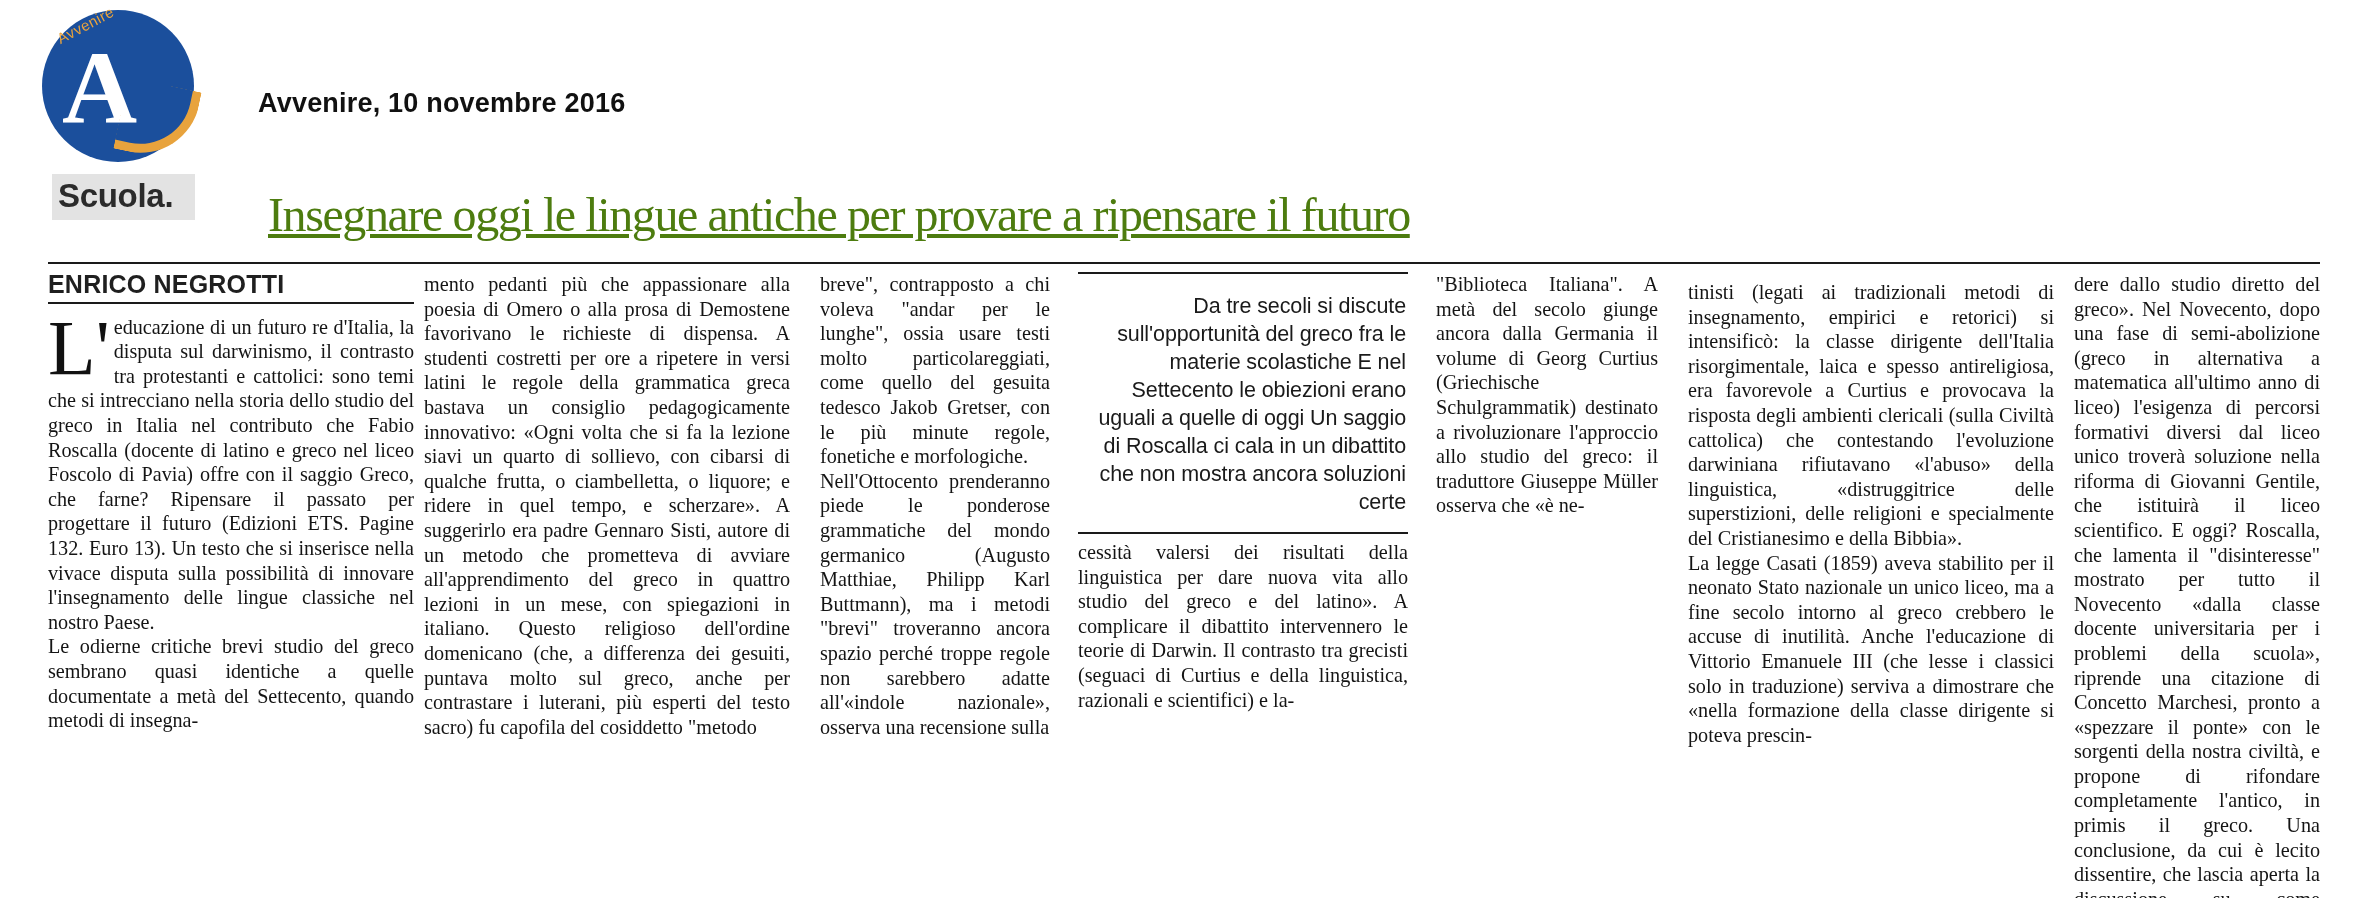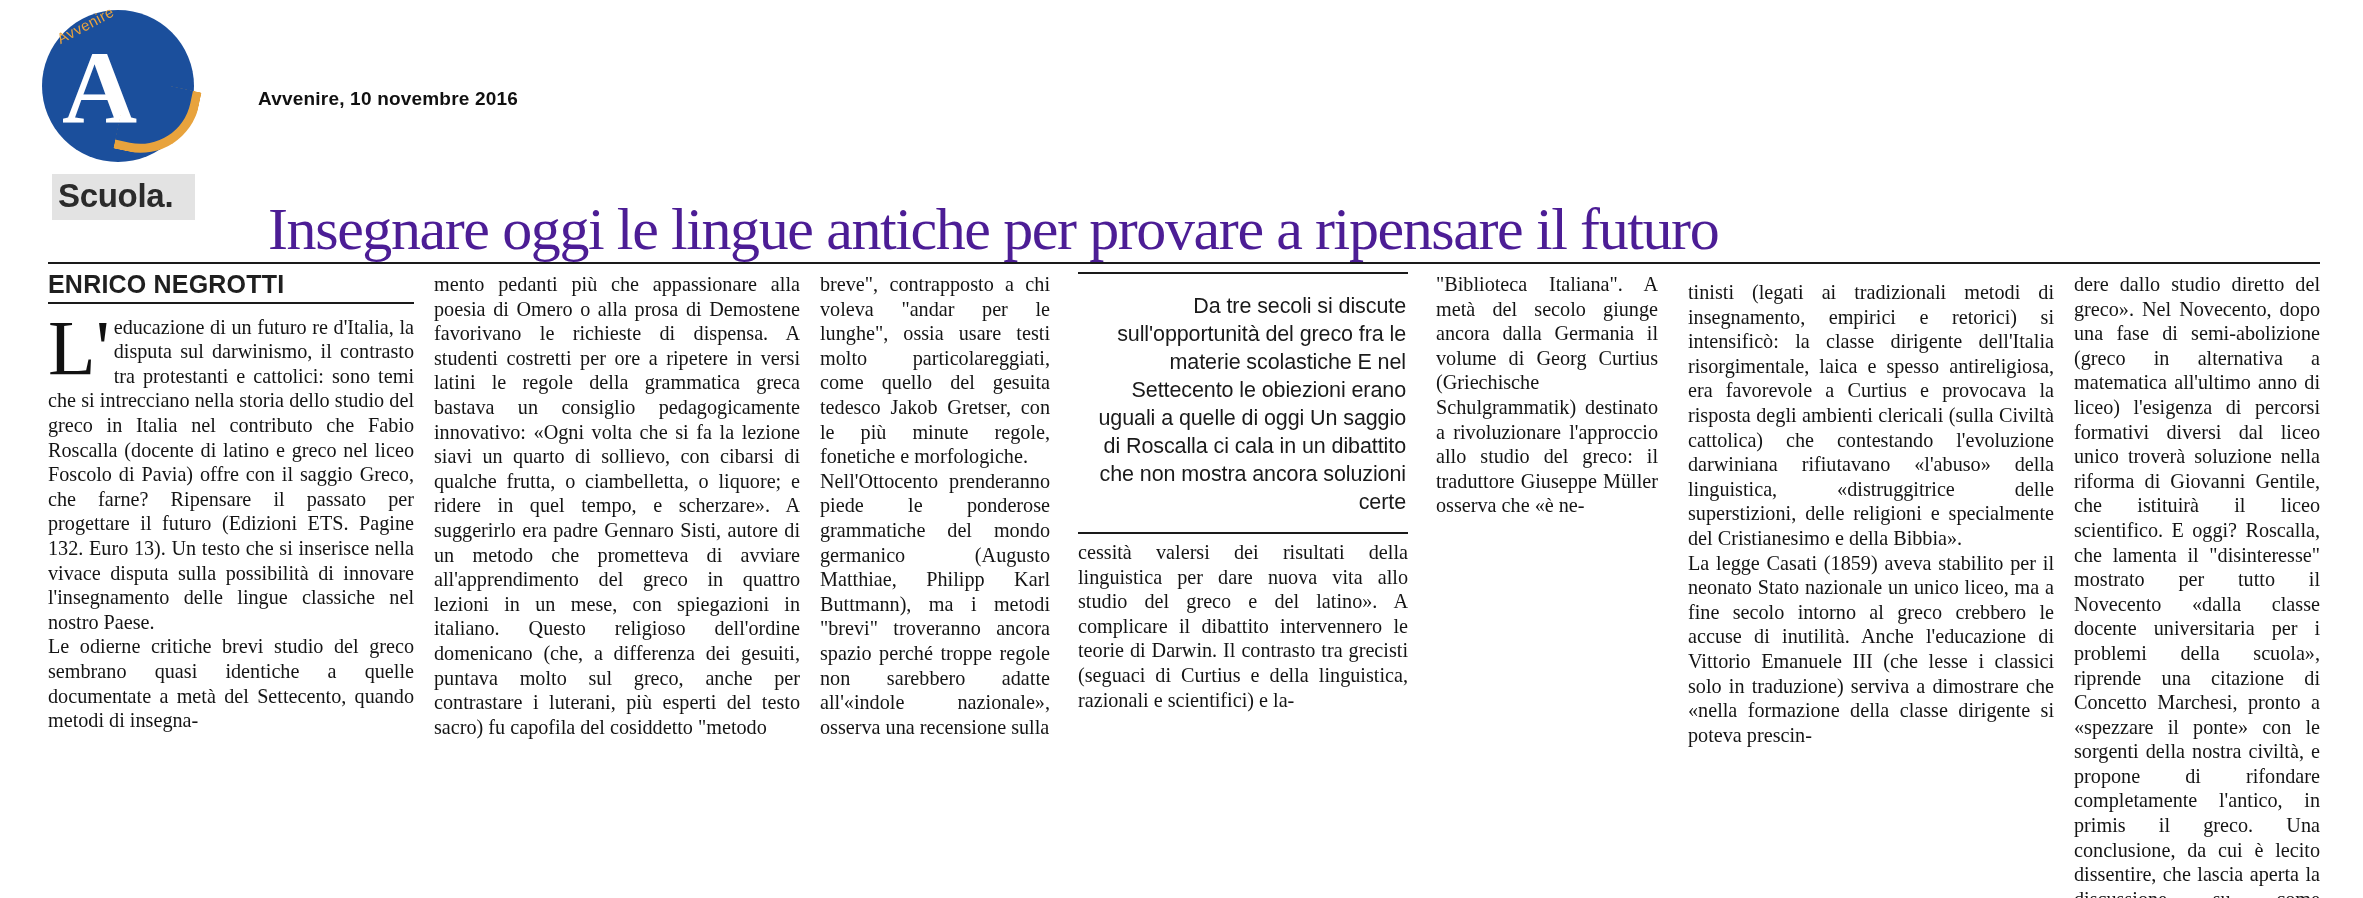--- a/index.html
+++ b/index.html
@@ -69,21 +69,21 @@
     border-right: 9px solid #e8a33d;
     border-radius: 0 0 60px 0;
     transform: rotate(12deg);
   }
 
   .issue-line {
     position: absolute;
     left: 258px;
     top: 88px;
     font-family: "Liberation Sans", sans-serif;
-    font-size: 19px;
+    font-size: 27px;
     font-weight: 700;
     color: #111111;
     letter-spacing: 0.2px;
   }
 
   
   .kicker {
     position: absolute;
     left: 52px;
     top: 174px;
@@ -93,25 +93,26 @@
     color: #2b2b2b;
     background: #e3e3e3;
     padding: 3px 22px 5px 6px;
     letter-spacing: -0.3px;
   }
   .headline {
     position: absolute;
     left: 268px;
     top: 155px;
     font-family: "Liberation Serif", serif;
-    font-size: 60px;
+    font-size: 48px;
     font-weight: 400;
-    color: #4c1d95;
+    color: #4d7c0f;
     letter-spacing: -1.4px;
     white-space: nowrap;
+    text-decoration: underline;
   }
 
   .rule-top {
     position: absolute;
     left: 48px;
     top: 262px;
     width: 2272px;
     height: 2px;
     background: #1a1a1a;
   }
@@ -132,21 +133,21 @@
     line-height: 24.6px;
     text-align: justify;
     text-justify: inter-word;
     hyphens: auto;
     color: #141414;
   }
   .col p { margin: 0; }
   .col p + p { text-indent: 0; }
 
   .c1 { left: 0px; }
-  .c2 { left: 386px; font-family: Liberation Serif, serif; }
+  .c2 { left: 376px; font-family: Liberation Serif, serif; }
   .c3 { left: 772px; width: 230px; }
   .c4 { left: 1030px; width: 330px; }
   .c5 { left: 1388px; width: 222px; }
   .c6 { left: 1640px; margin-top: 8px; }
   .c7 { left: 2026px; width: 246px; }
 
   
   .byline {
     font-family: "Liberation Sans", sans-serif;
     font-size: 25px;

